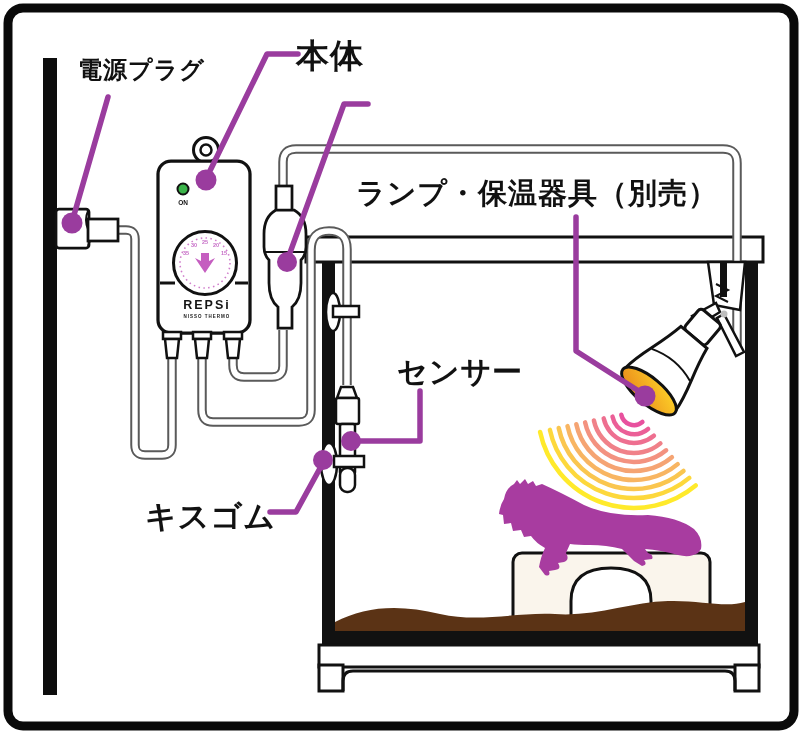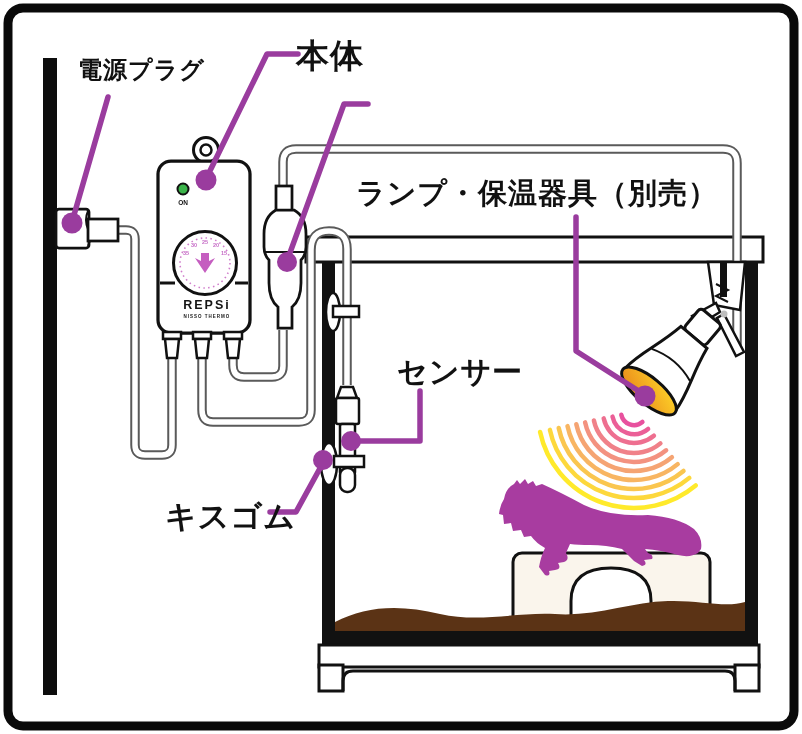--- a/index.html
+++ b/index.html
@@ -6,21 +6,21 @@
     font-family:"Liberation Sans","DejaVu Sans",sans-serif;}
   .stage{position:relative;width:802px;height:734px;background:#fff;}
   svg.art{position:absolute;left:0;top:0;}
   .callout{position:absolute;color:#111;font-weight:600;line-height:1;white-space:nowrap;
     letter-spacing:1px;}
   .cl-power{left:78px;top:58px;font-size:24px;}
   .cl-main{left:296px;top:39px;font-size:33px;}
   .cl-outlet{left:350px;top:88px;font-size:31px;}
   .cl-lamp{left:356px;top:179px;font-size:29px;}
   .cl-sensor{left:397px;top:357px;font-size:30px;}
-  .cl-suction{left:145px;top:501px;font-size:31px;margin-left:20px;}
+  .cl-suction{left:145px;top:501px;font-size:31px;}
 </style>
 </head>
 <body>
 
 <div class="stage">
 
 <svg class="art" width="802" height="734" viewBox="0 0 802 734">
   <defs>
     <linearGradient id="glow" x1="0%" y1="100%" x2="100%" y2="0%">
       <stop offset="0%" stop-color="#E8821A"></stop>

